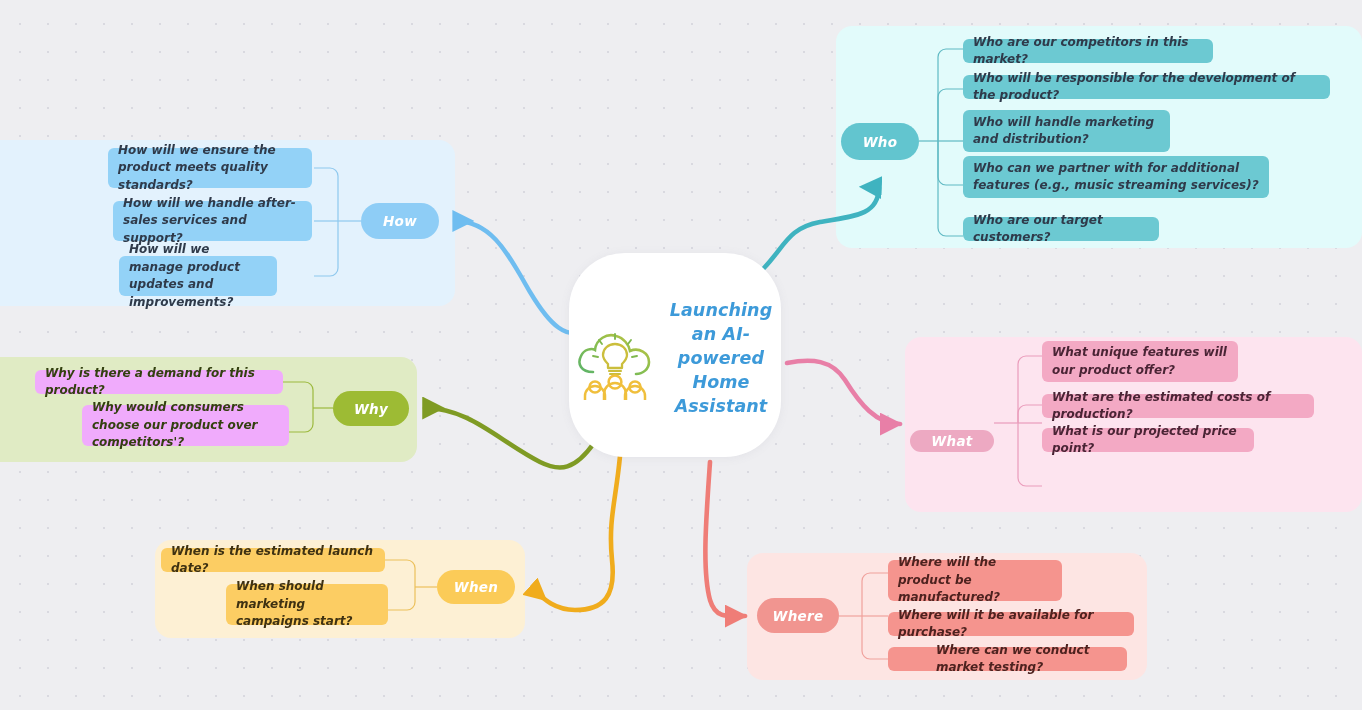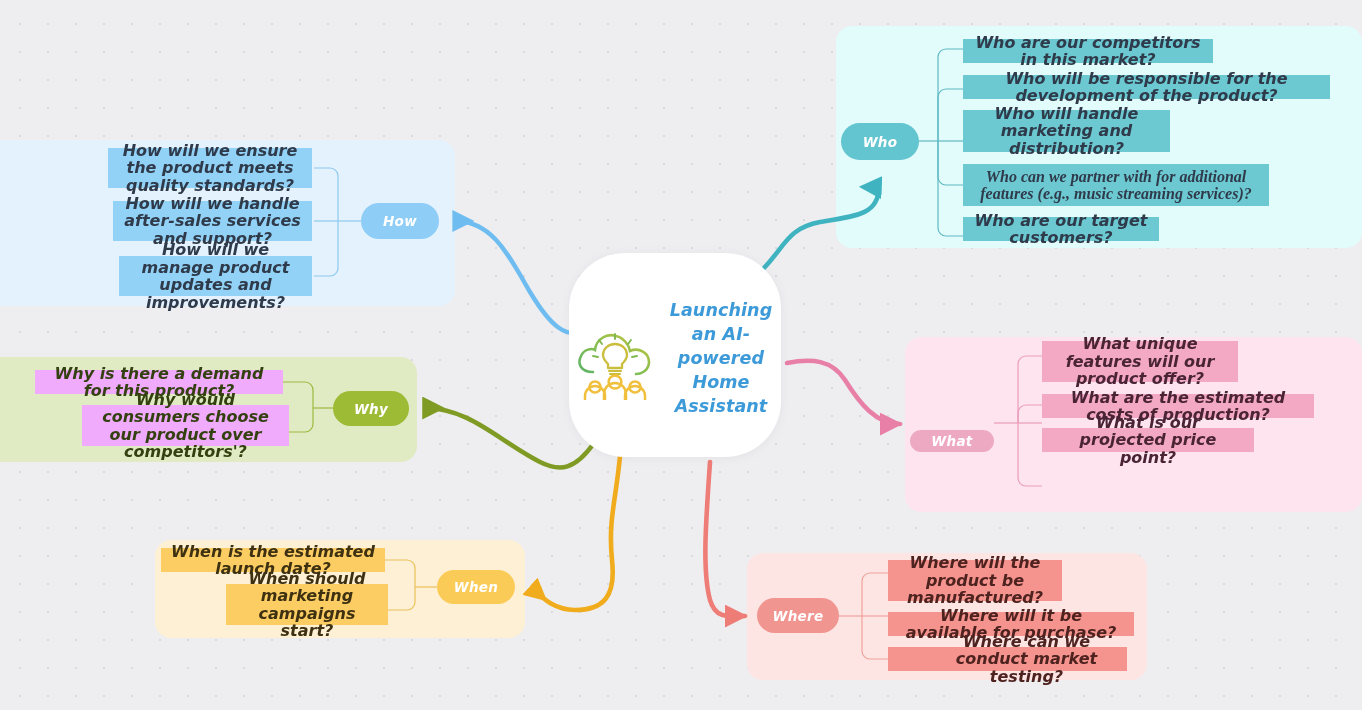--- a/index.html
+++ b/index.html
@@ -46,25 +46,25 @@
   }
   .pill-who  {left:841px;  top:123px; width:78px; height:37px; background:#62c5cf;}
   .pill-how  {left:361px;  top:203px; width:78px; height:36px; background:#8ecdf6;}
   .pill-why  {left:333px;  top:391px; width:76px; height:35px; background:#9dbb34;}
   .pill-when {left:437px;  top:570px; width:78px; height:34px; background:#fbcb58;}
   .pill-what {left:910px;  top:407px; width:84px; height:22px; background:#eda9c2;margin-top:23px;}
   .pill-where{left:757px;  top:598px; width:82px; height:35px; background:#f19590;}
 
   
   .chip{
-    position:absolute;border-radius:0;
-    font-style:italic;font-weight:bold;font-size:16px;line-height:17.5px;
+    position:absolute;border-radius:6px;
+    font-style:italic;font-weight:bold;font-size:12px;line-height:17.5px;
     color:#2f3a4a;
     display:flex;align-items:center;
-    padding:5px 10px;box-sizing:border-box;text-align:center;
+    padding:5px 10px;box-sizing:border-box;
   }
   .c-who  {background:#6cc9d2;}
   .c-how  {background:#93d2f7;}
   .c-why  {background:#f0abfc; color:#33400f;}
   .c-when {background:#fccd63; color:#3e3112;}
   .c-what {background:#f3a9c4; color:#4a2435;}
   .c-where{background:#f5948e; color:#4d221f;}
 </style>
 </head>
 <body>
@@ -165,26 +165,26 @@
   <div class="pill pill-who">Who</div>
   <div class="pill pill-how">How</div>
   <div class="pill pill-why">Why</div>
   <div class="pill pill-when">When</div>
   <div class="pill pill-what">What</div>
   <div class="pill pill-where">Where</div>
 
   <div class="chip c-who" style="left:963px;top:39px;width:250px;height:24px;">Who are our competitors in this market?</div>
   <div class="chip c-who" style="left:963px;top:75px;width:367px;height:24px;">Who will be responsible for the development of the product?</div>
   <div class="chip c-who" style="left:963px;top:110px;width:207px;height:42px;">Who will handle marketing and distribution?</div>
-  <div class="chip c-who" style="left:963px;top:164px;width:306px;height:42px;font-family:Liberation Serif, serif;">Who can we partner with for additional features (e.g., music streaming services)?</div>
+  <div class="chip c-who" style="left:963px;top:156px;width:306px;height:42px;">Who can we partner with for additional features (e.g., music streaming services)?</div>
   <div class="chip c-who" style="left:963px;top:217px;width:196px;height:24px;">Who are our target customers?</div>
 
   <div class="chip c-how" style="left:108px;top:148px;width:204px;height:40px;">How will we ensure the product meets quality standards?</div>
   <div class="chip c-how" style="left:113px;top:201px;width:199px;height:40px;">How will we handle after-sales services and support?</div>
-  <div class="chip c-how" style="left:119px;top:256px;width:193px;height:40px;">How will we manage product updates and improvements?</div>
+  <div class="chip c-how" style="left:119px;top:256px;width:158px;height:40px;">How will we manage product updates and improvements?</div>
 
   <div class="chip c-why" style="left:35px;top:370px;width:248px;height:24px;">Why is there a demand for this product?</div>
   <div class="chip c-why" style="left:82px;top:405px;width:207px;height:41px;">Why would consumers choose our product over competitors'?</div>
 
   <div class="chip c-when" style="left:161px;top:548px;width:224px;height:24px;">When is the estimated launch date?</div>
   <div class="chip c-when" style="left:226px;top:584px;width:162px;height:41px;">When should marketing campaigns start?</div>
 
   <div class="chip c-what" style="left:1042px;top:341px;width:196px;height:41px;">What unique features will our product offer?</div>
   <div class="chip c-what" style="left:1042px;top:394px;width:272px;height:24px;">What are the estimated costs of production?</div>
   <div class="chip c-what" style="left:1042px;top:428px;width:212px;height:24px;">What is our projected price point?</div>

